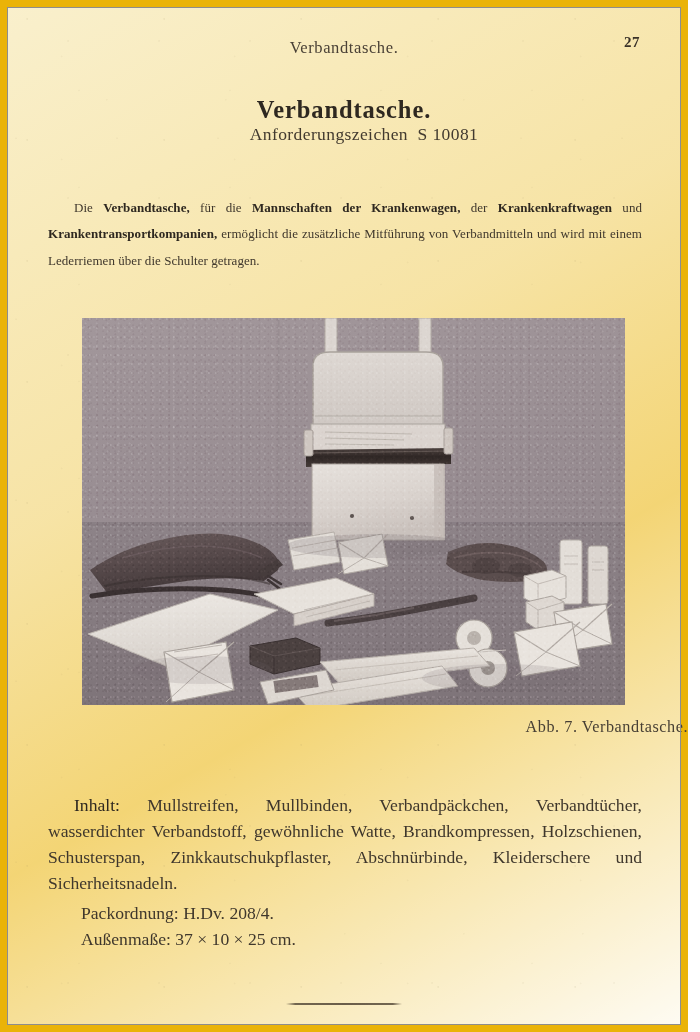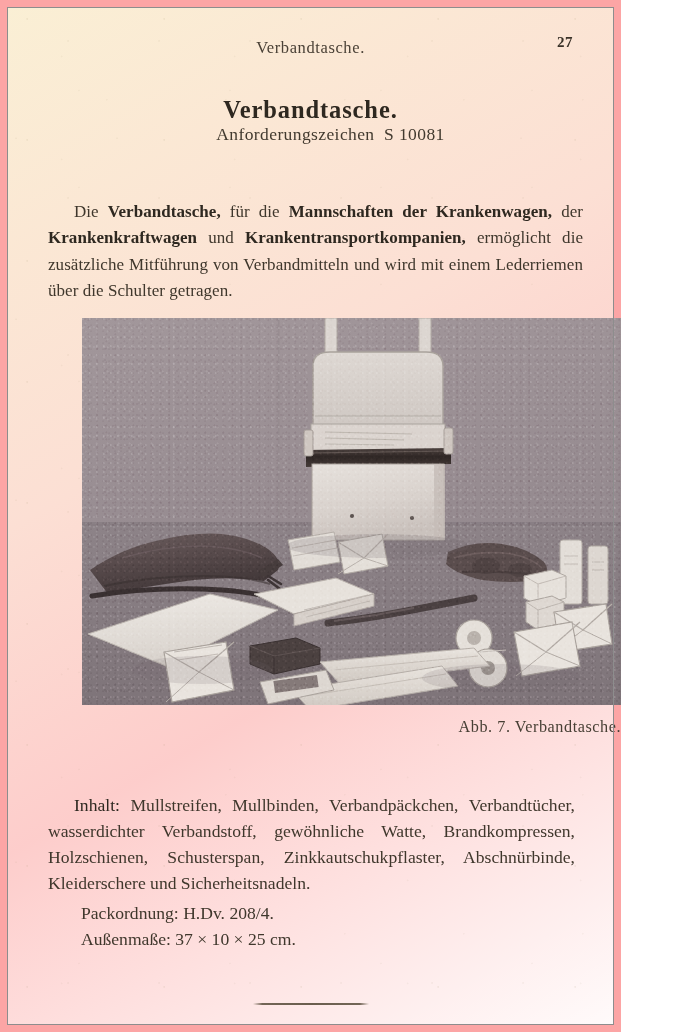--- a/index.html
+++ b/index.html
@@ -6,24 +6,24 @@
   html, body {
     margin: 0;
     padding: 0;
     background: #ffffff;
   }
   body {
     font-family: "Liberation Serif", "DejaVu Serif", serif;
   }
   .page {
     position: relative;
-    width: 621px;
+    width: 688px;
     height: 1032px;
     box-sizing: border-box;
-    background: #fca5a5;
+    background: #eab308;
     overflow: hidden;
   }
   
   .scan-frame {
     position: absolute;
     left: 7px;
     top: 7px;
     right: 7px;
     bottom: 7px;
     border: 1px solid #8d8d8d;
@@ -105,23 +105,23 @@
     letter-spacing: .4px;
     color: #423a2f;
     padding-left: 40px;
   }
   .reflines .ln { white-space: pre; }
 
   
   .intro {
     position: absolute;
     left: 48px;
-    right: 38px;
+    right: 46px;
     top: 182px;
-    font-size: 17px;
+    font-size: 13px;
     line-height: 26.3px;
     text-align: justify;
     text-indent: 26px;
     letter-spacing: .05px;
     color: #3f372c;
     hyphens: manual;
   }
   .intro b { font-weight: 700; color: #2e2820; }
 
   

